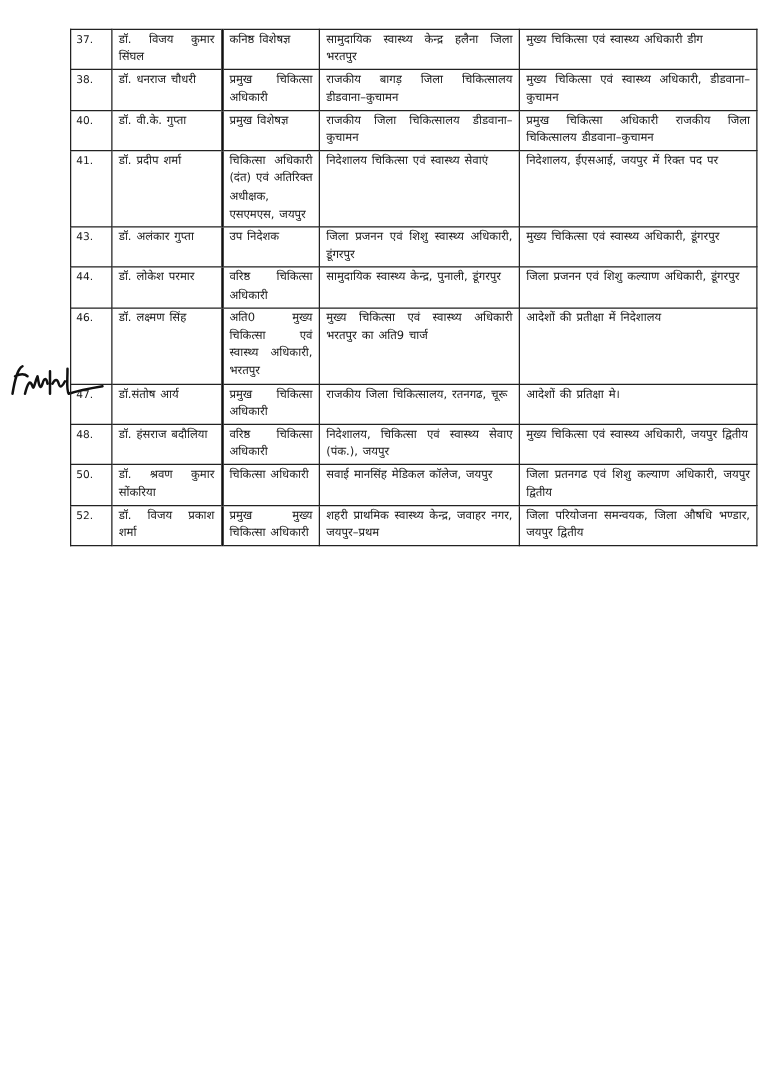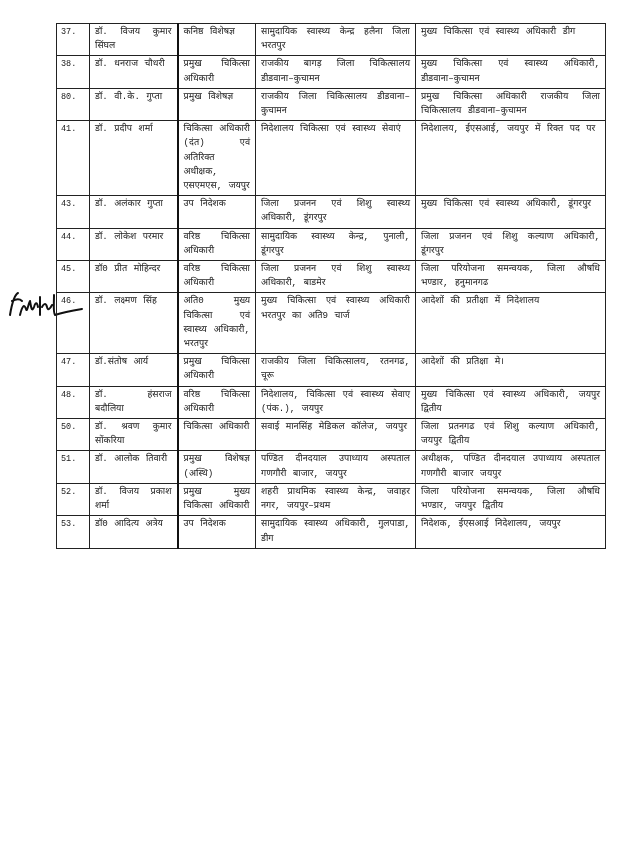--- a/index.html
+++ b/index.html
@@ -1,20 +1,20 @@
 <!DOCTYPE html>
 <html><head>
 <meta charset="utf-8">
 <style>
   html, body { margin: 0; padding: 0; background: #ffffff; }
   body { width: 617px; height: 862px; position: relative; overflow: hidden;
          font-family: "DejaVu Sans", sans-serif; color: #1a1a1a; }
   .page { position: absolute; left: 0; top: 0; width: 617px; height: 862px; background: #fff; }
   table.transfer { position: absolute; left: 56px; top: 23px; width: 549px;
-         border-collapse: collapse; table-layout: fixed; font-size: 9.2px; line-height: 14.2px; font-family: Liberation Mono, monospace; }
+         border-collapse: collapse; table-layout: fixed; font-size: 9.2px; line-height: 14.2px; }
   table.transfer td { border: 1px solid #222; vertical-align: top; padding: 1px 5px 2px 5px;
          text-align: justify; text-align-last: left; word-spacing: 1px; }
   table.transfer td.sr { font-size: 8.5px; padding-left: 4px; }
   col.c1 { width: 33px; } col.c2 { width: 88px; } col.c3 { width: 78px; }
   col.c4 { width: 160px; } col.c5 { width: 190px; }
   td.post { border-left: 2px solid #111 !important; }
   .signature { position: absolute; left: 6px; top: 285px; width: 78px; height: 36px; }
 </style>
 </head>
 <body>
@@ -42,21 +42,21 @@
           <td class="new">मुख्य चिकित्सा एवं स्वास्थ्य अधिकारी डीग</td>
         </tr>
         <tr>
           <td class="sr">38.</td>
           <td class="name">डॉ. धनराज चौधरी</td>
           <td class="post">प्रमुख चिकित्सा अधिकारी</td>
           <td class="current">राजकीय बागड़ जिला चिकित्सालय डीडवाना–कुचामन</td>
           <td class="new">मुख्य चिकित्सा एवं स्वास्थ्य अधिकारी, डीडवाना–कुचामन</td>
         </tr>
         <tr>
-          <td class="sr">80.</td>
+          <td class="sr">40.</td>
           <td class="name">डॉ. वी.के. गुप्ता</td>
           <td class="post">प्रमुख विशेषज्ञ</td>
           <td class="current">राजकीय जिला चिकित्सालय डीडवाना–कुचामन</td>
           <td class="new">प्रमुख चिकित्सा अधिकारी राजकीय जिला चिकित्सालय डीडवाना–कुचामन</td>
         </tr>
         <tr>
           <td class="sr">41.</td>
           <td class="name">डॉ. प्रदीप शर्मा</td>
           <td class="post">चिकित्सा अधिकारी (दंत) एवं अतिरिक्त अधीक्षक, एसएमएस, जयपुर</td>
           <td class="current">निदेशालय चिकित्सा एवं स्वास्थ्य सेवाएं</td>
@@ -68,27 +68,20 @@
           <td class="post">उप निदेशक</td>
           <td class="current">जिला प्रजनन एवं शिशु स्वास्थ्य अधिकारी, डूंगरपुर</td>
           <td class="new">मुख्य चिकित्सा एवं स्वास्थ्य अधिकारी, डूंगरपुर</td>
         </tr>
         <tr>
           <td class="sr">44.</td>
           <td class="name">डॉ. लोकेश परमार</td>
           <td class="post">वरिष्ठ चिकित्सा अधिकारी</td>
           <td class="current">सामुदायिक स्वास्थ्य केन्द्र, पुनाली, डूंगरपुर</td>
           <td class="new">जिला प्रजनन एवं शिशु कल्याण अधिकारी, डूंगरपुर</td>
-        </tr>
-        <tr>
-          <td class="sr">45.</td>
-          <td class="name">डॉ0 प्रीत मोहिन्दर</td>
-          <td class="post">वरिष्ठ चिकित्सा अधिकारी</td>
-          <td class="current">जिला प्रजनन एवं शिशु स्वास्थ्य अधिकारी, बाडमेर</td>
-          <td class="new">जिला परियोजना समन्वयक, जिला औषधि भण्डार, हनुमानगढ</td>
         </tr>
         <tr>
           <td class="sr">46.</td>
           <td class="name">डॉ. लक्ष्मण सिंह</td>
           <td class="post">अति0 मुख्य चिकित्सा एवं स्वास्थ्य अधिकारी, भरतपुर</td>
           <td class="current">मुख्य चिकित्सा एवं स्वास्थ्य अधिकारी भरतपुर का अति9 चार्ज</td>
           <td class="new">आदेशों की प्रतीक्षा में निदेशालय</td>
         </tr>
         <tr>
           <td class="sr">47.</td>
@@ -105,35 +98,21 @@
           <td class="new">मुख्य चिकित्सा एवं स्वास्थ्य अधिकारी, जयपुर द्वितीय</td>
         </tr>
         <tr>
           <td class="sr">50.</td>
           <td class="name">डॉ. श्रवण कुमार सोंकरिया</td>
           <td class="post">चिकित्सा अधिकारी</td>
           <td class="current">सवाई मानसिंह मेडिकल कॉलेज, जयपुर</td>
           <td class="new">जिला प्रतनगढ एवं शिशु कल्याण अधिकारी, जयपुर द्वितीय</td>
         </tr>
         <tr>
-          <td class="sr">51.</td>
-          <td class="name">डॉ. आलोक तिवारी</td>
-          <td class="post">प्रमुख विशेषज्ञ (अस्थि)</td>
-          <td class="current">पण्डित दीनदयाल उपाध्याय अस्पताल गणगौरी बाजार, जयपुर</td>
-          <td class="new">अधीक्षक, पण्डित दीनदयाल उपाध्याय अस्पताल गणगौरी बाजार जयपुर</td>
-        </tr>
-        <tr>
           <td class="sr">52.</td>
           <td class="name">डॉ. विजय प्रकाश शर्मा</td>
           <td class="post">प्रमुख मुख्य चिकित्सा अधिकारी</td>
           <td class="current">शहरी प्राथमिक स्वास्थ्य केन्द्र, जवाहर नगर, जयपुर–प्रथम</td>
           <td class="new">जिला परियोजना समन्वयक, जिला औषधि भण्डार, जयपुर द्वितीय</td>
         </tr>
-        <tr>
-          <td class="sr">53.</td>
-          <td class="name">डॉ0 आदित्य अत्रेय</td>
-          <td class="post">उप निदेशक</td>
-          <td class="current">सामुदायिक स्वास्थ्य अधिकारी, गुलपाडा, डीग</td>
-          <td class="new">निदेशक, ईएसआई निदेशालय, जयपुर</td>
-        </tr>
       </tbody>
   </table>
 </div>
 
 </body></html>

